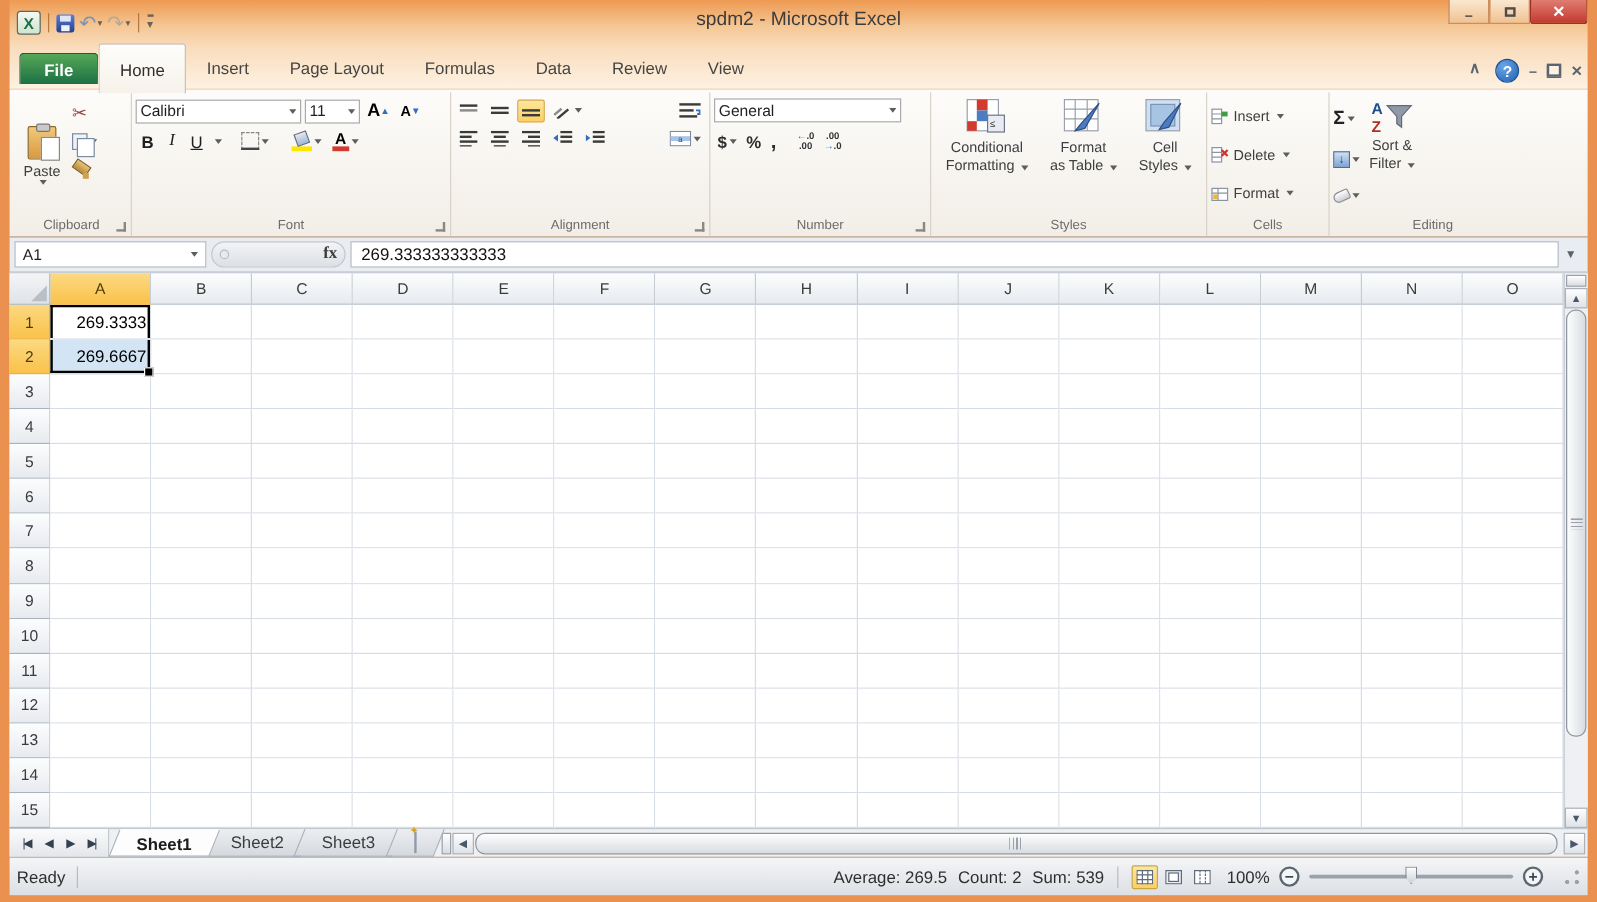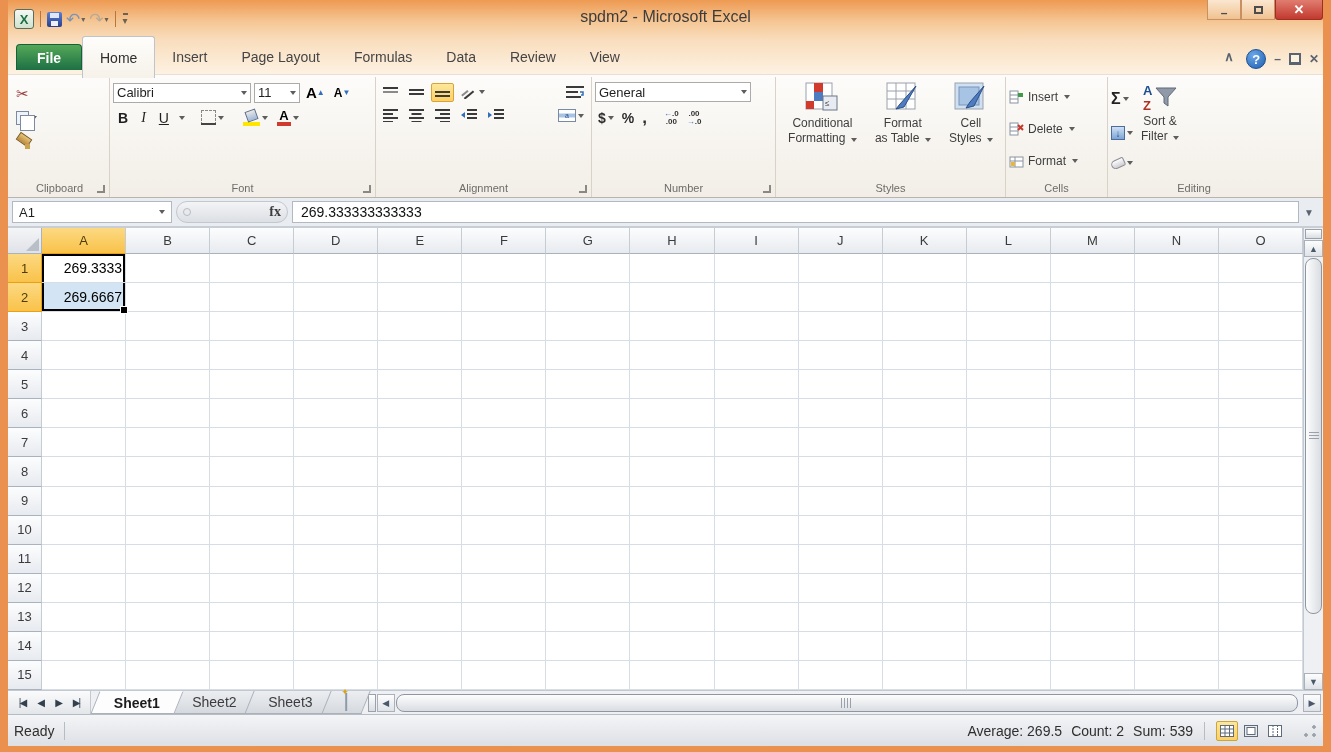--- a/index.html
+++ b/index.html
@@ -225,20 +225,25 @@
       <div class="mini-winbtn">
           <span>✕</span>
         </div>
     </div>
   </div>
 
   <div class="ribbon">
 
     <div class="rgroup" style="width:100px;">
       <div class="rgroup-content">
+        <div class="paste-big">
+          <div class="clipboard-ic"></div>
+          <div class="paste-label"><span>Paste</span></div>
+          <span class="dd"></span>
+        </div>
         <div class="clip-col">
           <div class="small-btn">
               <span class="scissors">✂</span>
             </div>
           <div class="small-btn">
               <span class="copy-ic"></span>
               <span class="dd"></span>
             </div>
           <div class="small-btn">
               <span class="brush-ic"></span>
@@ -899,16 +904,24 @@
               <rect x="3" y="2.5" width="8" height="7" fill="#fff" stroke="#5f6a7a"></rect>
             </svg>
           </div>
         <div class="viewbtn">
             <svg width="14" height="12">
               <rect x="0.5" y="0.5" width="13" height="11" fill="#fff" stroke="#5f6a7a"></rect>
               <path d="M5 0 v12 M9.5 0 v12" stroke="#5f6a7a" stroke-dasharray="2 1"></path>
             </svg>
           </div>
       </div>
+      <div class="zoomer">
+        <span>100%</span>
+        <div class="zbtn">−</div>
+        <div class="ztrack">
+            <div class="zthumb"></div>
+          </div>
+        <div class="zbtn">+</div>
+      </div>
       <div class="grip-corner"></div>
     </div>
   </div>
 </div>
 
 </body></html>

